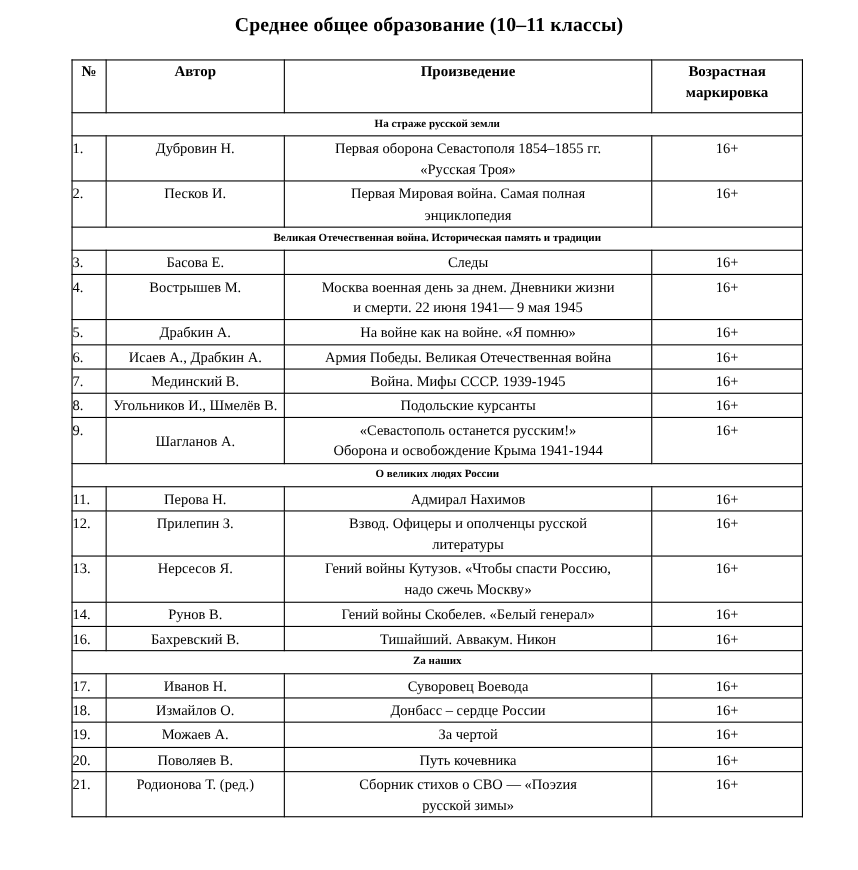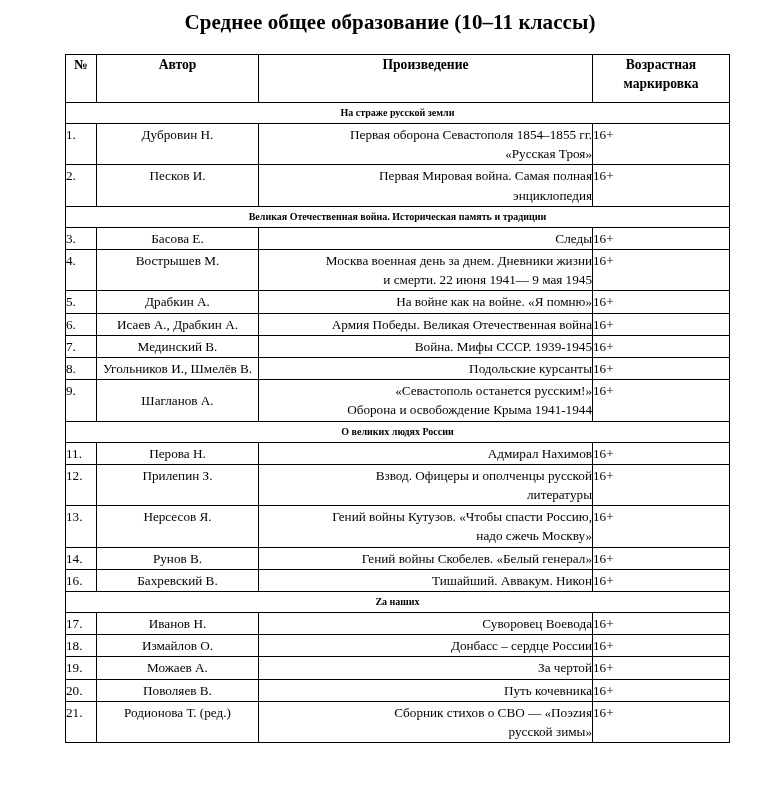--- a/index.html
+++ b/index.html
@@ -16,21 +16,21 @@
     overflow: hidden;
   }
   .page {
     position: relative;
     width: 780px;
     height: 791px;
     box-sizing: border-box;
   }
   .doc-title {
     text-align: center;
-    font-size: 21px;
+    font-size: 18px;
     font-weight: bold;
     letter-spacing: 0.1px;
     margin: 0;
     padding-top: 12px;
     line-height: 20px;
   }
   .table-wrap {
     position: absolute;
     left: 65px;
     top: 54px;
@@ -87,26 +87,27 @@
     vertical-align: top;
   }
   td.author {
     text-align: center;
     padding-left: 6px;
     padding-right: 4px;
     vertical-align: top;
   }
   td.author.mid { vertical-align: middle; }
   td.work {
-    text-align: right;
+    text-align: center;
     padding-left: 6px;
     padding-right: 5px;
     vertical-align: top;
   }
   td.age {
+    text-align: center;
     vertical-align: top;
   }
   .line2 { display: block; }
 </style>
 </head>
 <body>
 
 <div class="page">
 
   <h1 class="doc-title">Среднее общее образование (10–11 классы)</h1>

